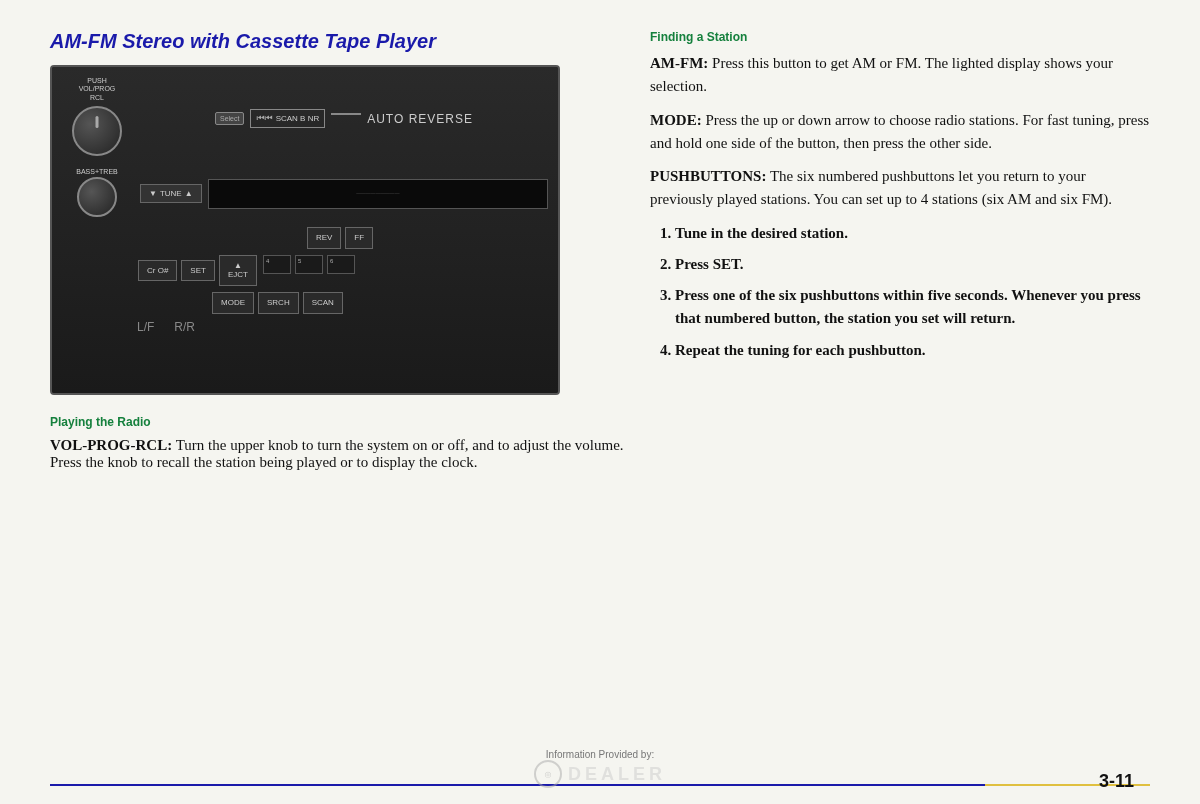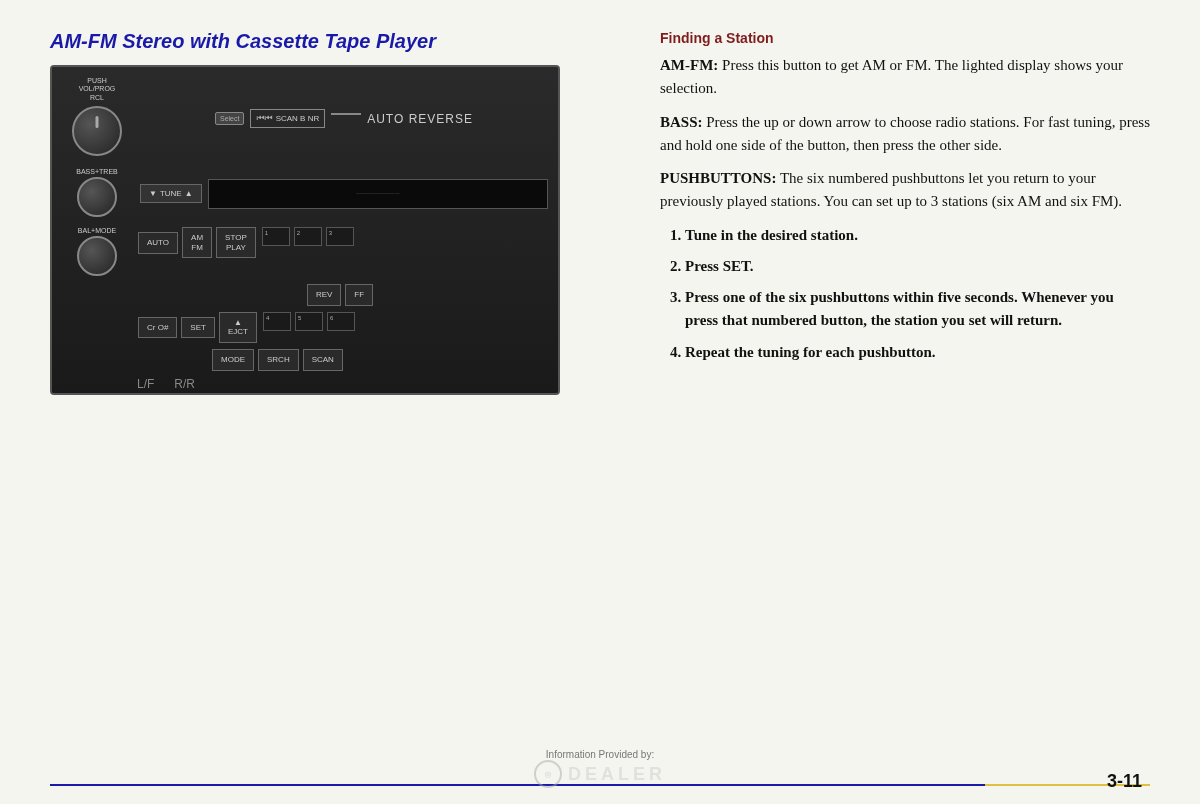--- a/index.html
+++ b/index.html
@@ -17,41 +17,41 @@
       width: 1200px;
       height: 804px;
       background: #f5f5f0;
       padding: 30px 50px 0 50px;
       display: flex;
       flex-direction: column;
     }
     .content-area {
       display: flex;
       flex: 1;
-      gap: 30px;
+      gap: 20px;
     }
     .left-col {
       width: 580px;
       flex-shrink: 0;
     }
     .right-col {
       flex: 1;
     }
     .section-title {
       color: #1a1aaa;
       font-weight: bold;
       font-size: 20px;
       font-style: italic;
       margin-bottom: 12px;
       font-family: Arial, sans-serif;
     }
     .subsection-title {
-      color: #7f1d1d;
-      font-weight: bold;
-      font-size: 14px;
+      color: #15803d;
+      font-weight: bold;
+      font-size: 12px;
       font-family: Arial, sans-serif;
       margin-bottom: 8px;
       margin-top: 20px;
     }
     
     .radio-image {
       width: 510px;
       height: 330px;
       background: #1a1a1a;
       border: 2px solid #555;
@@ -293,21 +293,21 @@
       margin-right: 6px;
       opacity: 0.5;
     }
     .footer-logo-row {
       display: flex;
       align-items: center;
     }
     .page-number {
       position: absolute;
       bottom: 12px;
-      right: 8px;
+      right: 16px;
       font-size: 18px;
       font-weight: bold;
       color: #111;
       font-family: Arial, sans-serif;
     }
     .radio-controls-row {
       display: flex;
       align-items: flex-start;
       gap: 6px;
       margin-bottom: 6px;
@@ -356,36 +356,20 @@
                 <span style="color:#ccc;">▼</span>
                 <span>TUNE</span>
                 <span style="color:#ccc;">▲</span>
               </div>
               <div class="display-screen">
                 <span style="color:#333; font-size:8px; font-family:monospace;">—————————</span>
               </div>
             </div>
           </div>
 
-          <div class="radio-controls-row">
-            <div class="bal-knob-area">
-              <div class="bass-label">BAL+MODE</div>
-              <div class="small-knob"></div>
-            </div>
-            <div class="radio-btns-section">
-              <div class="radio-btn">AUTO</div>
-              <div class="radio-btn">AM<br>FM</div>
-              <div class="radio-btn">STOP<br>PLAY</div>
-            </div>
-            <div class="radio-btns-section">
-              <div class="btn-numbered"><span class="btn-num">1</span>&nbsp;</div>
-              <div class="btn-numbered"><span class="btn-num">2</span>&nbsp;</div>
-              <div class="btn-numbered"><span class="btn-num">3</span>&nbsp;</div>
-            </div>
-          </div>
 
           <div class="radio-controls-row" style="padding-left: 70px; justify-content: center;">
             <div class="radio-btns-section">
               <div class="radio-btn">REV</div>
               <div class="radio-btn">FF</div>
             </div>
           </div>
 
           <div class="radio-controls-row">
             <div style="width:70px;"></div>
@@ -407,39 +391,46 @@
             <div class="radio-btn">SCAN</div>
           </div>
 
           <div class="lf-rf-row">
             <span class="lf-rf-label">L/F</span>
             <span class="lf-rf-label">R/R</span>
           </div>
         </div>
       </div>
 
+      <div class="playing-radio-section">
+        <h2 class="subsection-title">Playing the Radio</h2>
+        <p>
+          <span class="bold-term">VOL-PROG-RCL:</span>
+          <span>Turn the upper knob to turn the system on or off, and to adjust the volume. Press the knob to recall the station being played or to display the clock.</span>
+        </p>
+      </div>
     </div>
 
     <div class="right-col">
       <h2 class="subsection-title" style="margin-top:0;">Finding a Station</h2>
 
       <p>
         <span class="bold-term">AM-FM:</span>
         <span>Press this button to get AM or FM. The lighted display shows your selection.</span>
       </p>
 
       <p>
-        <span class="bold-term">BASS:</span>
+        <span class="bold-term">MODE:</span>
         <span>Press the up or down arrow to choose radio stations. For fast tuning, press and hold one side of the button, then press the other side.</span>
       </p>
 
 
       <p>
         <span class="bold-term">PUSHBUTTONS:</span>
-        <span>The six numbered pushbuttons let you return to your previously played stations. You can set up to 3 stations (six AM and six FM).</span>
+        <span>The six numbered pushbuttons let you return to your previously played stations. You can set up to 4 stations (six AM and six FM).</span>
       </p>
 
       <ol class="ordered-list">
         <li>Tune in the desired station.</li>
         <li>Press SET.</li>
         <li>Press one of the six pushbuttons within five seconds. Whenever you press that numbered button, the station you set will return.</li>
         <li>Repeat the tuning for each pushbutton.</li>
       </ol>
     </div>
   </div>

